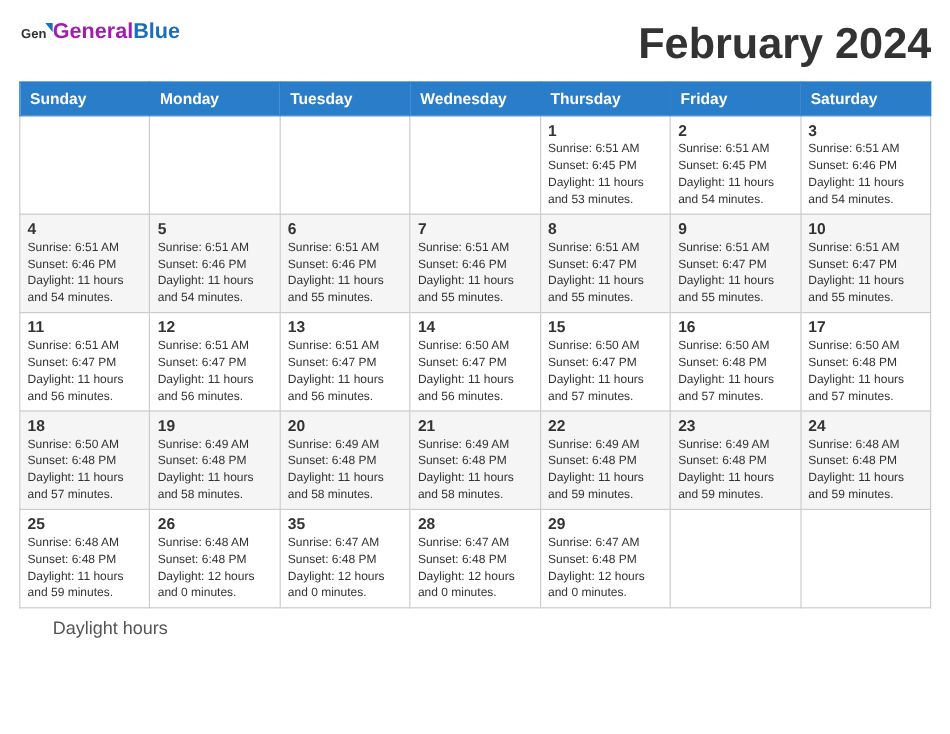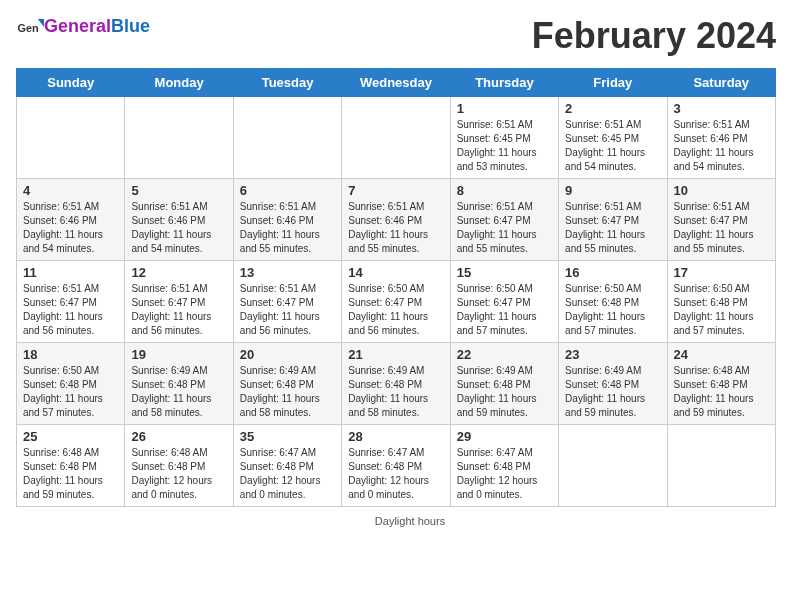--- a/index.html
+++ b/index.html
@@ -48,21 +48,21 @@
       color: #555;
     }
     .calendar-table {
       width: 100%;
       border-collapse: collapse;
       border: 1px solid #ccc;
     }
     .calendar-table th {
       background-color: #2a7dc9;
       color: #fff;
-      text-align: center;
+      text-align: left;
       padding: 6px 8px;
       font-size: 13px;
       font-weight: bold;
       border: 1px solid #2a7dc9;
     }
     .calendar-table td {
       vertical-align: top;
       border: 1px solid #ccc;
       padding: 4px 6px;
       width: calc(100% / 7);
@@ -83,23 +83,23 @@
     .day-info {
       font-size: 10px;
       color: #333;
       line-height: 1.4;
     }
     .empty-cell {
       background: #fff !important;
     }
     .footer-note {
       margin-top: 8px;
-      font-size: 11px;
+      font-size: 15px;
       color: #555;
-      text-align: center;
+      text-align: left;
       padding-left: 28px;
     }
   </style>
 </head>
 <body>
 
 <div class="header-area">
   <div class="logo">
     <svg class="logo-icon" viewBox="0 0 36 36">
       <text x="2" y="20" font-size="14" font-weight="bold" fill="#333">Gen</text>

